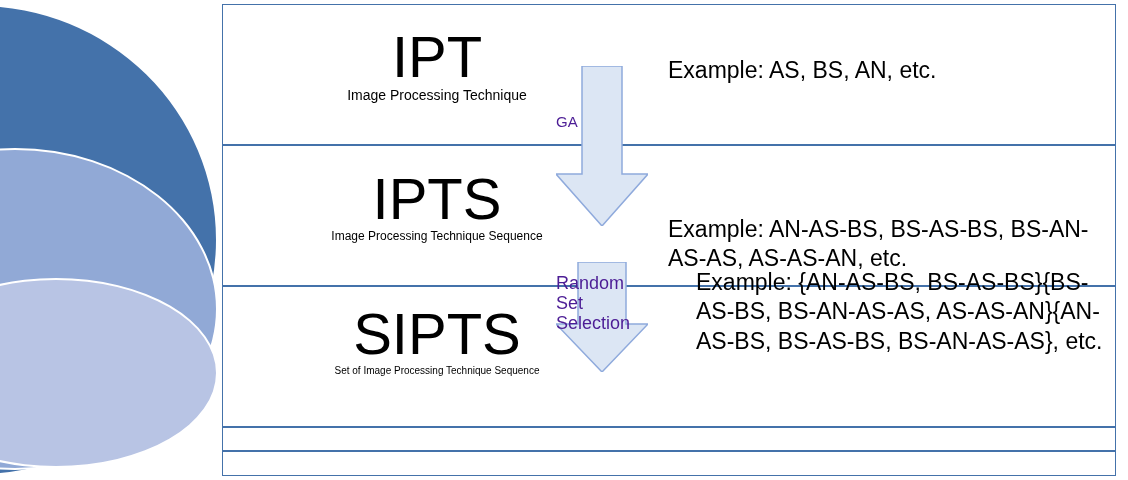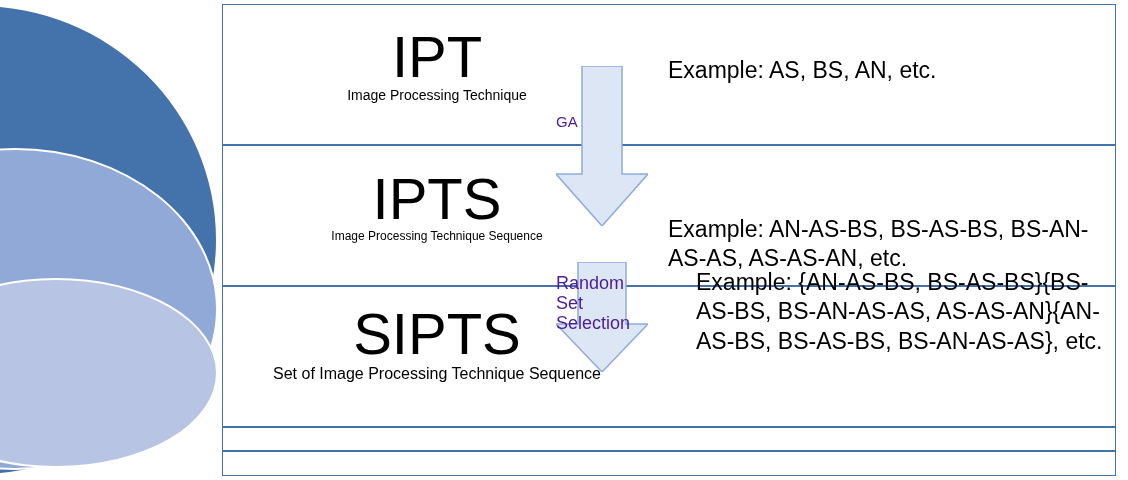--- a/index.html
+++ b/index.html
@@ -85,21 +85,21 @@
     color: #000000;
     font-family: Liberation Sans, sans-serif;
   }
   .expansion {
     font-size: 14px;
     line-height: 1.1;
     color: #000000;
     margin-top: 2px;
   }
   .expansion.small { font-size: 12px; }
-  .expansion.smaller { font-size: 16px; }
+  .expansion.smaller { font-size: 10px; }
 
   .lb-1 { top: 28px; }
   .lb-2 { top: 170px; }
   .lb-3 { top: 305px; }
 
   
   .example {
     position: absolute;
     left: 668px;
     width: 430px;

